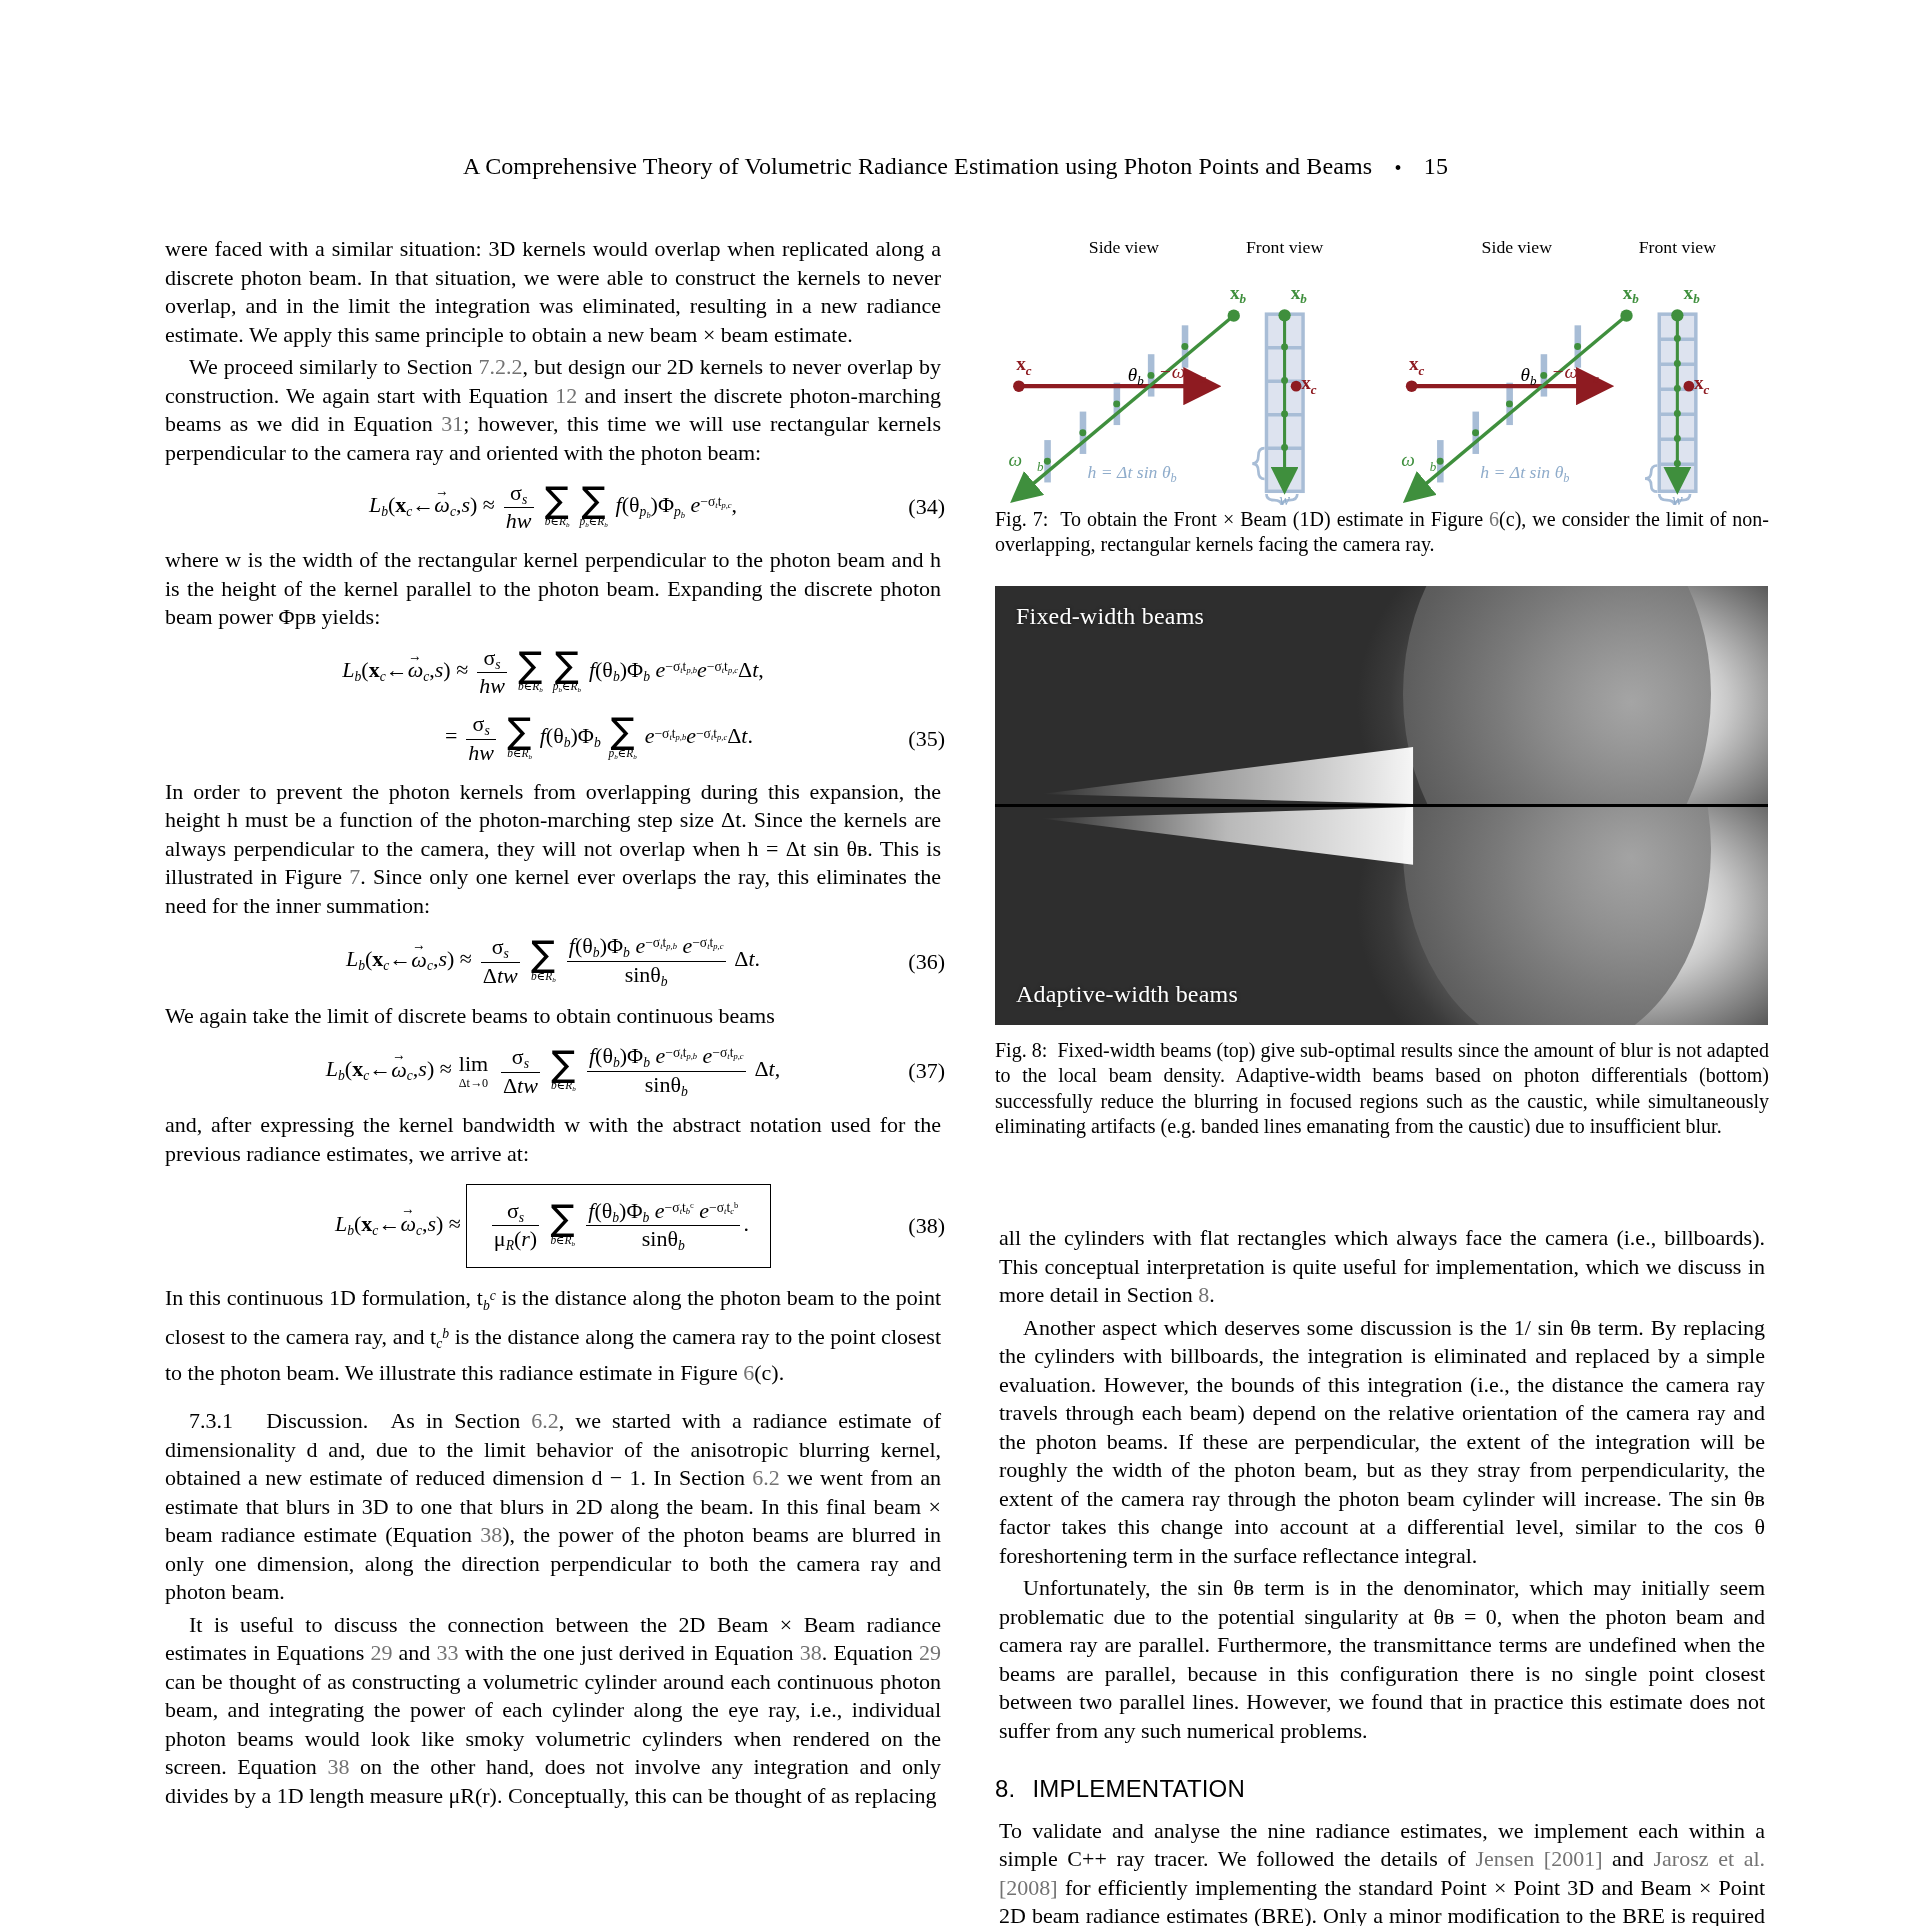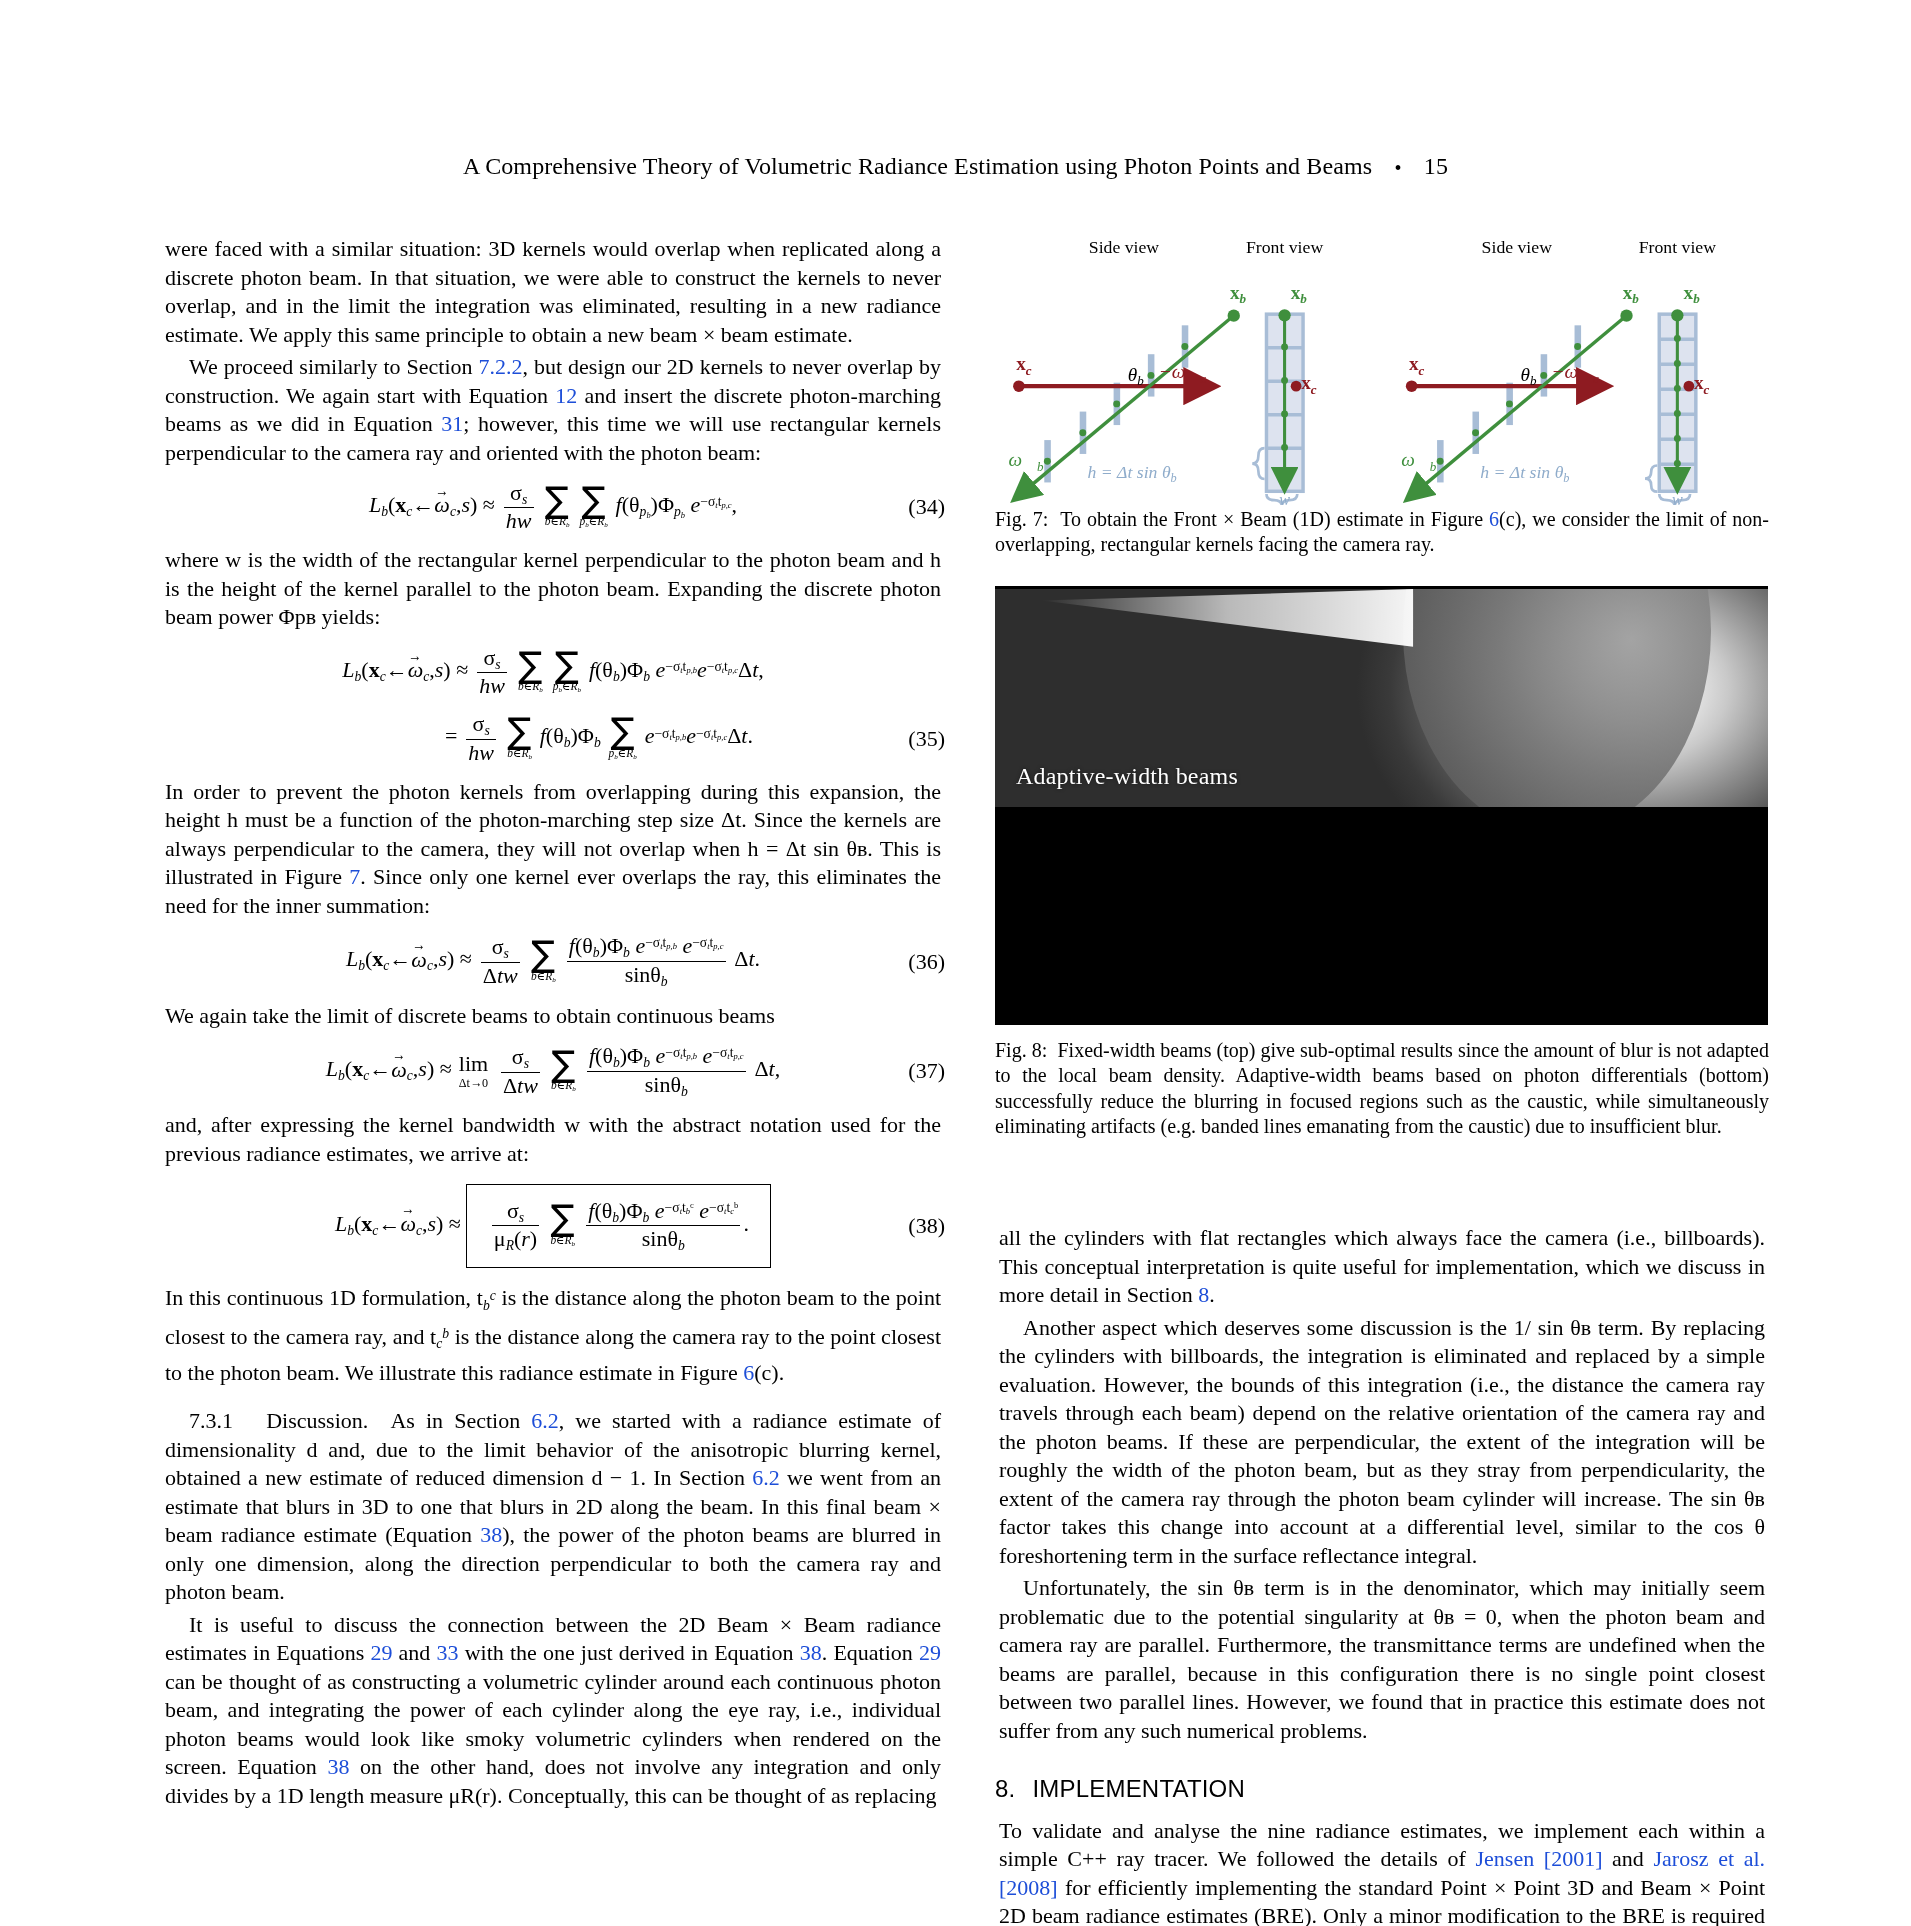--- a/index.html
+++ b/index.html
@@ -28,21 +28,21 @@
     text-justify:inter-word;
     hyphens:manual;
   }
   .col-left  { left:161px;  width:784px; }
   .col-right { left:995px; width:774px; }
 
   p { margin:4px; text-indent:0; }
   p + p { text-indent:24px; }
   p.noindent { text-indent:0 !important; }
 
-  a.ref { color:#1d4ed8; text-decoration:none; }
+  a.ref { color:#737373; text-decoration:none; }
 
   
   .eq {
     position:relative;
     margin:13px 0 11.6px 0;
     text-align:center;
     font-size:22px;
     line-height:1;
   }
   .eqnum {
@@ -255,20 +255,52 @@
         <text x="752" y="700" font-family="Liberation Serif, serif" font-size="42" font-style="italic" fill="#8faccb" text-anchor="middle">w</text>
       </g>
     </svg>
   </div>
 
   <div class="figcap" id="fig7cap">
     <span>Fig. 7:</span>&nbsp;&nbsp;<span>To obtain the Front × Beam (1D) estimate in Figure </span><a class="ref" href="#">6</a><span>(c), we consider the limit of non-overlapping, rectangular kernels facing the camera ray.</span>
   </div>
 
   <div class="fig8">
+    <div class="half">
+      <div class="glow"></div>
+      <div class="fanwrap">
+        
+        
+        
+        
+        
+        
+        
+        
+        
+        
+        
+        
+        
+        
+        
+      </div>
+      <div class="sphere"></div>
+      <svg width="773" height="218" style="position:absolute;inset:0" viewBox="0 0 2006 566">
+        <defs>
+          <linearGradient id="cg1" x1="0" y1="0" x2="1" y2="0">
+            <stop offset="0" stop-color="#ffffff" stop-opacity="0"></stop>
+            <stop offset="0.45" stop-color="#ffffff" stop-opacity="0.55"></stop>
+            <stop offset="1" stop-color="#ffffff" stop-opacity="1"></stop>
+          </linearGradient>
+        </defs>
+        <path d="M 120,540 L 1085,418 L 1085,566 Z" fill="url(#cg1)" opacity="0.95"></path>
+      </svg>
+      <div class="fig8label" style="top:17px">Fixed-width beams</div>
+    </div>
     <div class="divider"></div>
     <div class="half">
       <div class="glow" style="background:radial-gradient(ellipse 277px 216px at 639px 100px, #ffffff 0%, #f2f2f2 16%, #c9c9c9 34%, #8e8e8e 54%, #5a5a5a 72%, #3a3a3a 88%, #2e2e2e 100%), linear-gradient(90deg,#242424 0%, #2e2e2e 40%, #444 70%, #666 100%);"></div>
       <div class="sphere" style="top:-162px;"></div>
       <svg width="773" height="218" style="position:absolute;inset:0" viewBox="0 0 2006 566">
         <defs>
           <linearGradient id="cg2" x1="0" y1="0" x2="1" y2="0">
             <stop offset="0" stop-color="#ffffff" stop-opacity="0"></stop>
             <stop offset="0.5" stop-color="#ffffff" stop-opacity="0.7"></stop>
             <stop offset="1" stop-color="#ffffff" stop-opacity="1"></stop>

